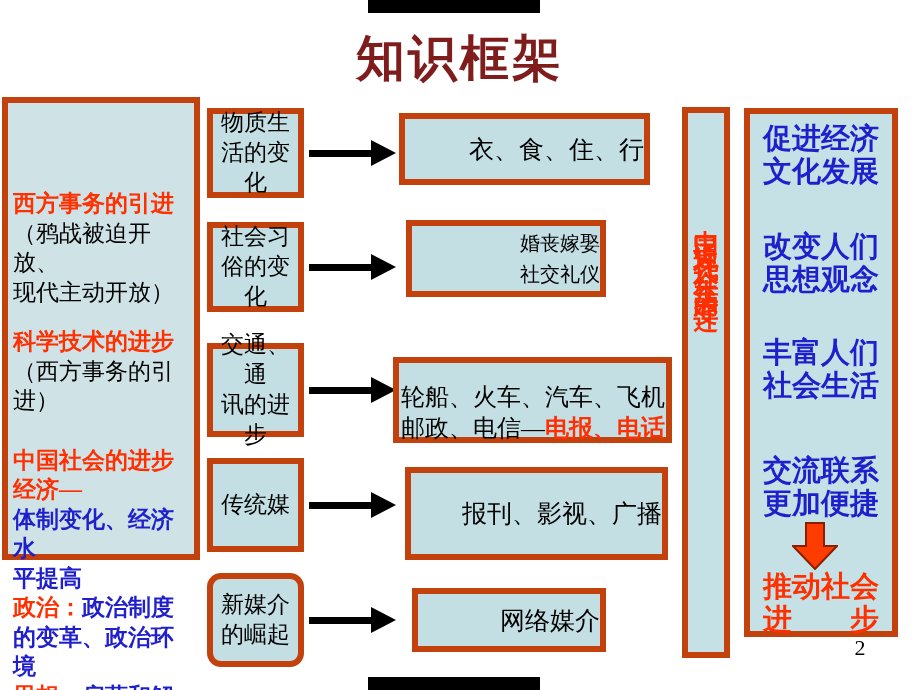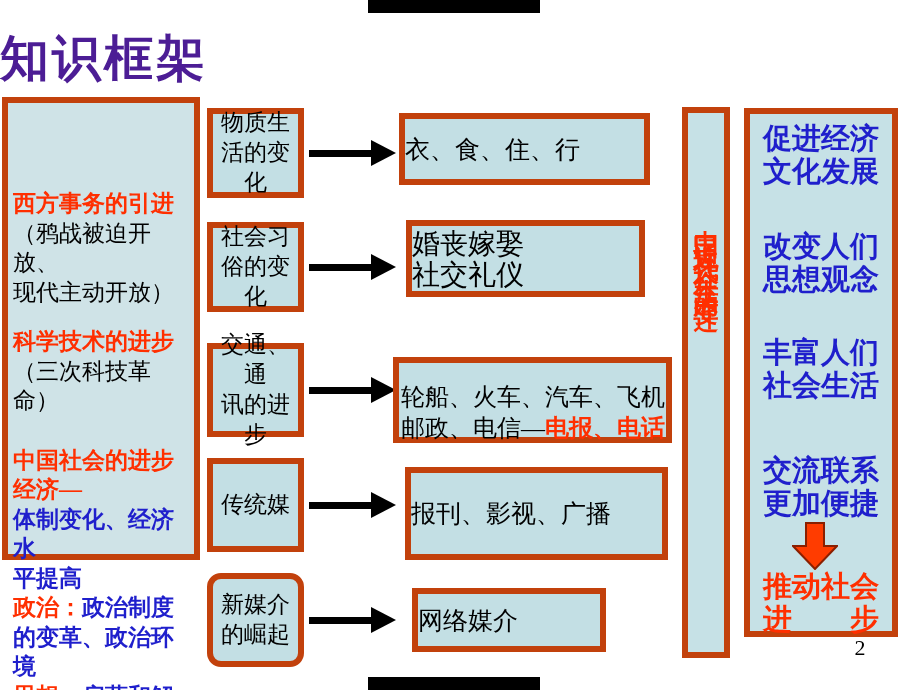--- a/index.html
+++ b/index.html
@@ -4,22 +4,22 @@
 <style>
   html,body{margin:0;padding:0;background:#ffffff;}
   #slide{
     position:relative;width:920px;height:690px;background:#ffffff;overflow:hidden;
     font-family:"Liberation Serif","DejaVu Serif",serif;
   }
   .bar{position:absolute;left:368px;width:172px;height:13px;background:#000;}
   #bar-top{top:0;}
   #bar-bottom{top:677px;}
   #title{
-    position:absolute;left:0;top:26px;width:920px;
-    font-size:49px;font-weight:bold;color:#4c1d95;letter-spacing:3px;
+    position:absolute;left:0;top:26px;width:920px;text-align:center;
+    font-size:49px;font-weight:bold;color:#7f1d1d;letter-spacing:3px;
   }
   .box{
     position:absolute;background:#c3dfe4;border:6px solid #c2410c;box-sizing:border-box;
   }
   
   #left-panel{
     left:2px;top:97px;width:198px;height:463px;background:#cfe3e7;
     padding:86px 0 0 5px;font-size:23px;line-height:29.5px;color:#000;
   }
   .red{color:#ff2f00;font-weight:bold;}
@@ -37,24 +37,24 @@
   #cat4{top:573px;height:94px;border-radius:14px;}
   
   .harrow{position:absolute;left:309px;width:88px;height:26px;}
   #arr0{top:140px;} #arr1{top:254px;} #arr2{top:377px;} #arr3{top:492px;} #arr4{top:607px;}
   .harrow .shaft{position:absolute;left:0;top:10px;width:64px;height:7px;background:#000;}
   .harrow .head{
     position:absolute;left:62px;top:0;width:0;height:0;
     border-top:13px solid transparent;border-bottom:13px solid transparent;border-left:25px solid #000;
   }
   
-  .det{display:flex;flex-direction:column;justify-content:center;align-items:flex-start;
+  .det{display:flex;flex-direction:column;justify-content:center;align-items:flex-end;
        text-align:center;color:#000;}
   #det0{left:399px;top:113px;width:251px;height:72px;font-size:25px;}
-  #det1{left:406px;top:220px;width:239px;height:77px;font-size:28px;line-height:31px;}
+  #det1{left:406px;top:220px;width:200px;height:77px;font-size:20px;line-height:31px;}
   #det2{left:393px;top:357px;width:279px;height:86px;font-size:24px;line-height:31px;
         justify-content:flex-start;align-items:flex-start;text-align:left;padding:19px 0 0 2px;}
   #det3{left:405px;top:467px;width:263px;height:93px;font-size:25px;}
   #det4{left:412px;top:588px;width:194px;height:64px;font-size:25px;}
   
   #banner{left:682px;top:107px;width:48px;height:551px;background:#c6e1e6;}
   #banner-text{
     position:absolute;left:50%;top:96px;transform:translateX(-50%);
     writing-mode:vertical-rl;font-size:25px;font-weight:bold;color:#ff2f00;letter-spacing:7px;
   }
@@ -81,21 +81,21 @@
   <div id="bar-bottom" class="bar"></div>
 
   <div id="title">知识框架</div>
 
   <div id="left-panel" class="box">
     <div><span class="red">西方事务的引进</span></div>
     <div>（鸦战被迫开放、</div>
     <div>现代主动开放）</div>
     <div class="gap20"></div>
     <div><span class="red">科学技术的进步</span></div>
-    <div>（三次科技革命）</div>
+    <div>（西方事务的引进）</div>
     <div class="gap30"></div>
     <div><span class="red">中国社会的进步</span></div>
     <div><span class="red">经济—</span></div>
     <div><span class="blue">体制变化、经济水</span></div>
     <div><span class="blue">平提高</span></div>
     <div><span class="red">政治：</span><span class="blue">政治制度</span></div>
     <div><span class="blue">的变革、政治环境</span></div>
     <div><span class="red">思想：</span><span class="blue">启蒙和解放</span></div>
   </div>
 

